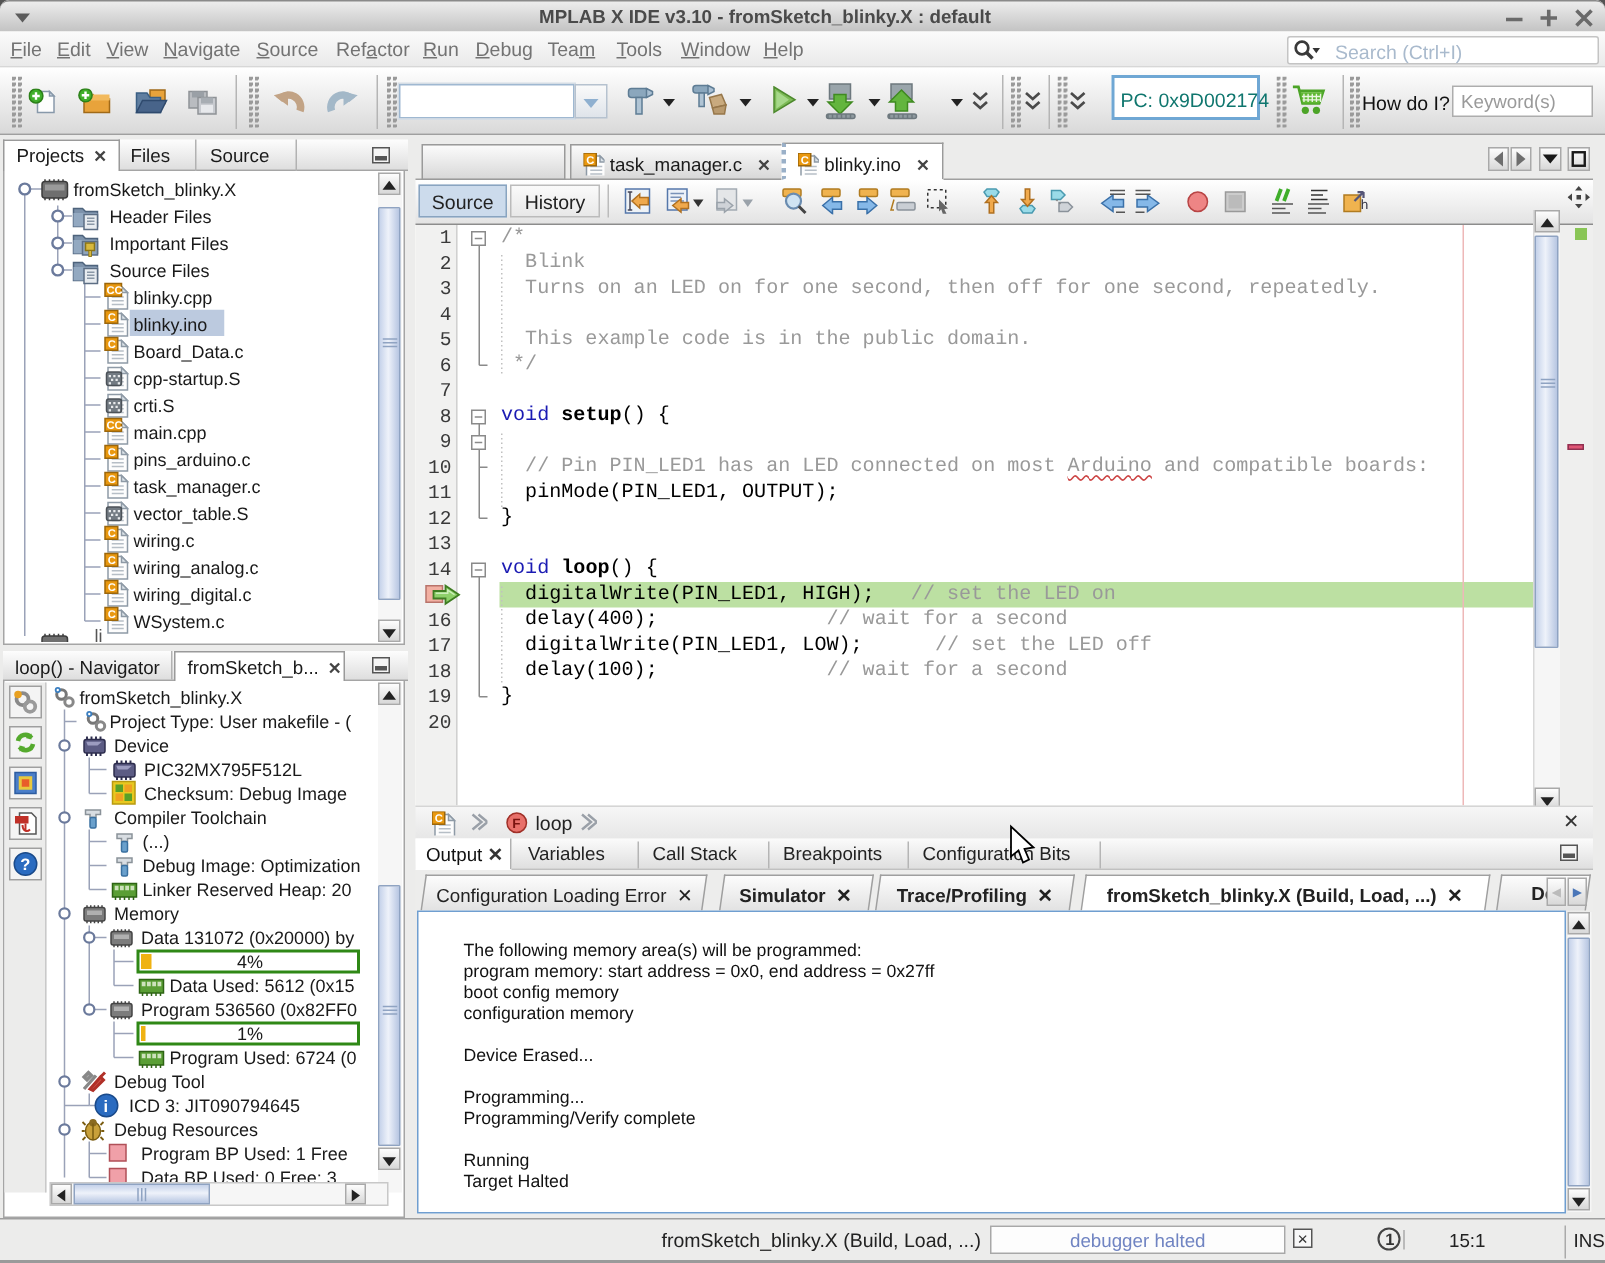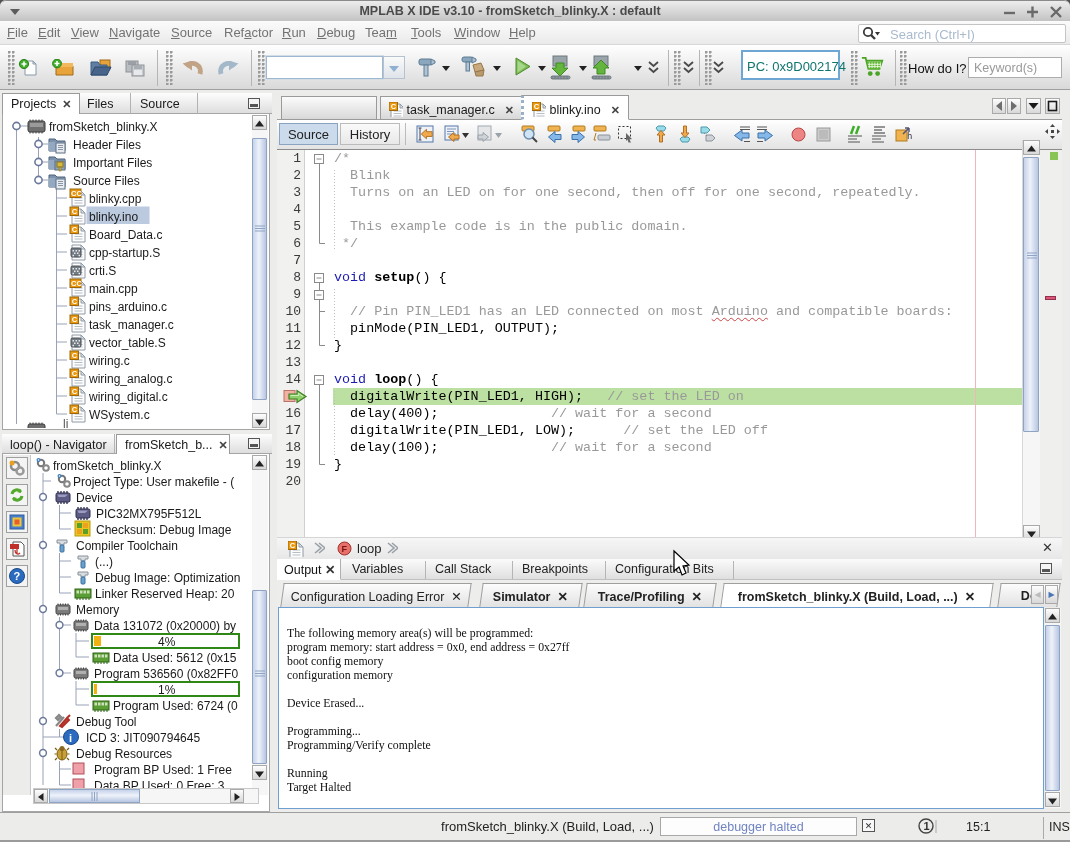--- a/index.html
+++ b/index.html
@@ -833,21 +833,21 @@
 <div class="minbtn" style="left:763px;top:4px"></div>
 <div class="abs" style="left:0;top:21px;width:785px;height:27px;background:#ededec"></div>
 <div class="otab" style="left:5px;top:24px;width:188px"><span>Configuration Loading Error&nbsp;&nbsp;✕</span></div>
 <div class="otab b" style="left:204px;top:24px;width:100px"><span>Simulator&nbsp;&nbsp;✕</span></div>
 <div class="otab b" style="left:308px;top:24px;width:130px"><span>Trace/Profiling&nbsp;&nbsp;✕</span></div>
 <div class="otab b sel2" style="left:445px;top:24px;width:270px"><span>fromSketch_blinky.X (Build, Load, ...)&nbsp;&nbsp;✕</span></div>
 <div class="otab b" style="left:722px;top:24px;width:60px"><span>De</span></div>
 <div class="sbbtn" style="left:754px;top:26px;width:13px;height:19px;line-height:17px;color:#bbb">◀</div>
 <div class="sbbtn" style="left:768px;top:26px;width:13px;height:19px;line-height:17px;color:#4a76b8">▶</div>
 <div class="abs" style="left:1px;top:48px;width:766px;height:202px;background:#fff;border:1px solid #6f9ed0"></div>
-<pre class="abs" style="left:10px;top:67px;font-family:Liberation Serif, serif;font-size:11.8px;line-height:14px;color:#111">The following memory area(s) will be programmed:
+<pre class="abs" style="left:32px;top:67px;font-family:Liberation Sans, sans-serif;font-size:11.8px;line-height:14px;color:#111">The following memory area(s) will be programmed:
 program memory: start address = 0x0, end address = 0x27ff
 boot config memory
 configuration memory
 
 Device Erased...
 
 Programming...
 Programming/Verify complete
 
 Running

